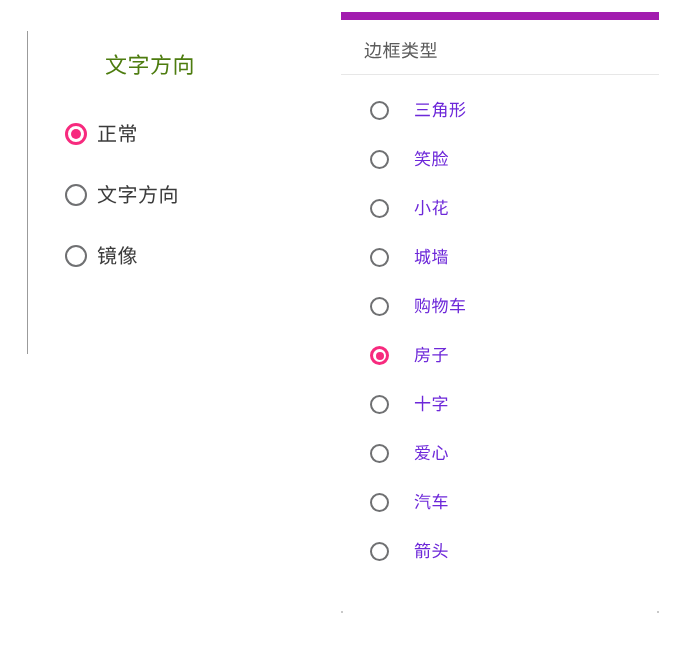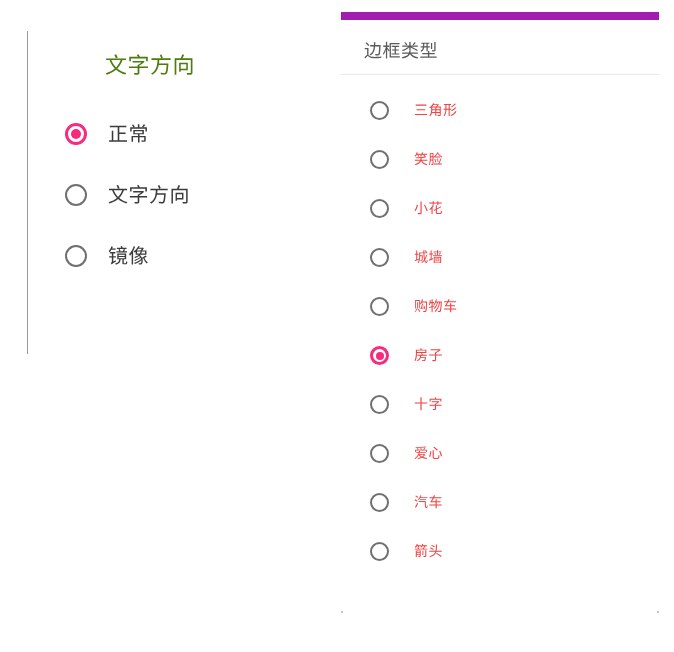--- a/index.html
+++ b/index.html
@@ -77,21 +77,21 @@
   .l-row .radio {
     width: 22px;
     height: 22px;
     margin-left: 37px;
   }
   .l-row .radio.on::after {
     width: 10px;
     height: 10px;
   }
   .l-row .lbl {
-    margin-left: 21px;
+    margin-left: 10px;
     font-size: 20px;
     line-height: 24px;
     color: #3b3b3b;
     letter-spacing: 0.5px;
     white-space: nowrap;
   }
 
   
   #right-panel {
     position: absolute;
@@ -148,23 +148,23 @@
     margin-left: 29px;
   }
   .r-row .radio.off { border-width: 2px; }
   .r-row .radio.on  { border-width: 3px; }
   .r-row .radio.on::after {
     width: 8px;
     height: 8px;
   }
   .r-row .lbl {
     margin-left: 25px;
-    font-size: 14px;
+    font-size: 17px;
     line-height: 21px;
-    color: #ef4444;
+    color: #6d28d9;
     letter-spacing: 0.5px;
     white-space: nowrap;
   }
 </style>
 </head>
 <body>
 
 <section id="left-panel">
   <div id="left-title">文字方向</div>
 

